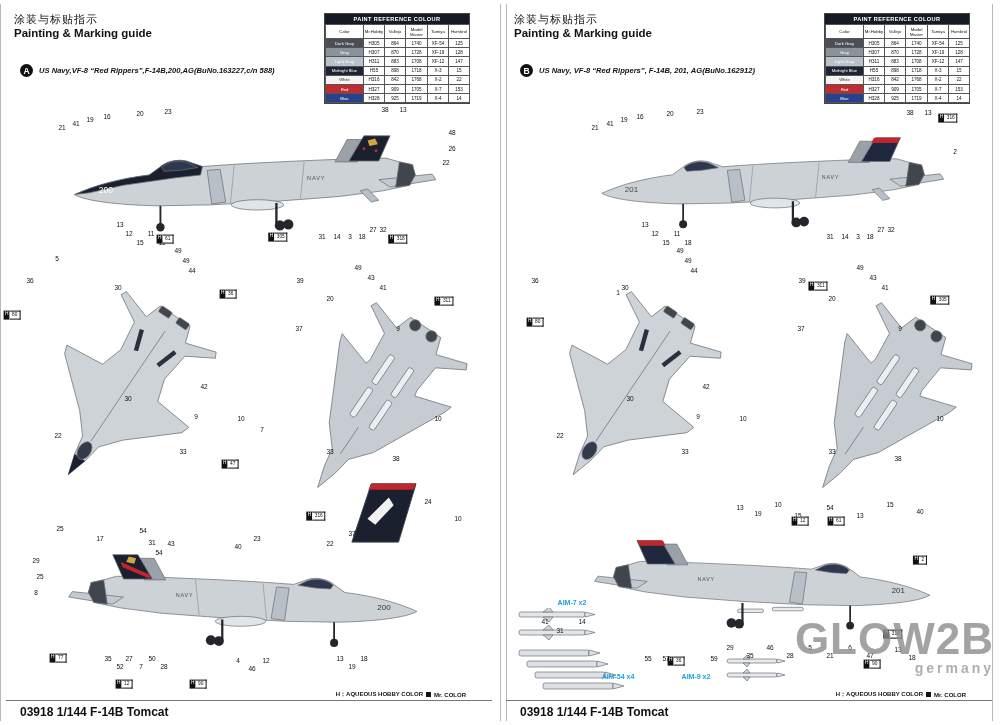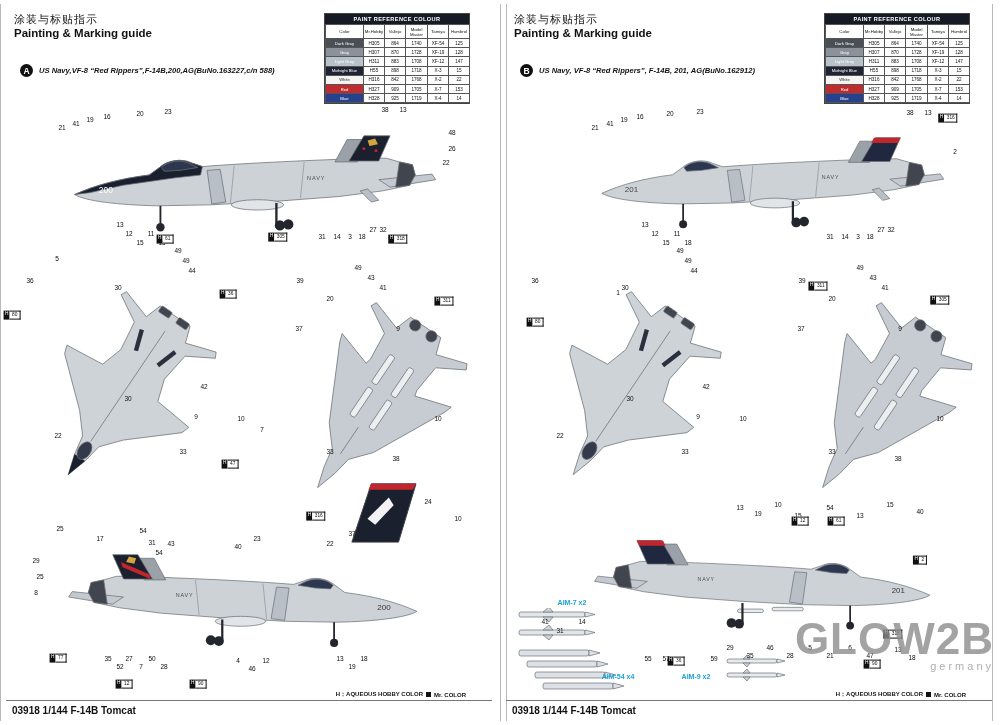--- a/index.html
+++ b/index.html
@@ -31,29 +31,29 @@
   .chip b{background:#101010;color:#fff;font-size:4.8px;font-weight:normal;padding:1px 1.5px;}
   .chip i{font-style:normal;font-size:4.8px;background:#fff;color:#101010;border:0.5px solid #101010;
           border-left:none;padding:1px 2px;}
 
   .art{position:absolute;}
   .rot{transform:rotate(214deg);}
 
   .mlabel{position:absolute;font-size:7px;font-weight:bold;color:#1ba3da;transform:translate(-50%,-50%);}
 
   .frule{position:absolute;left:6px;right:8px;top:700px;border-top:1.2px solid #777;}
-  .fcode{position:absolute;left:12px;top:705px;font-size:10px;font-weight:bold;}
+  .fcode{position:absolute;left:20px;top:705px;font-size:12px;font-weight:bold;}
   .fnote{position:absolute;right:34px;top:690px;font-size:6px;font-weight:bold;display:flex;
          align-items:center;gap:3px;}
   .sq{width:5px;height:5px;background:#111;display:inline-block;}
 
   .wm{position:absolute;right:6px;top:618px;text-align:right;color:#9b9b9b;opacity:.8;z-index:30;pointer-events:none;}
   .wm .l1{font-style:italic;font-size:15px;}
   .wm .l2{font-size:44px;font-weight:bold;letter-spacing:1px;line-height:.95;color:#8d8d8d;}
-  .wm .l3{font-size:11px;letter-spacing:3px;}
+  .wm .l3{font-size:14px;letter-spacing:3px;font-weight:bold;}
 </style>
 </head>
 <body>
 
 <div class="vline"></div>
 <div class="vline" style="left:500px"></div>
 <div class="vline" style="left:506px"></div>
 <div class="vline" style="left:992px"></div>
 
 <section class="page" id="pageA">

